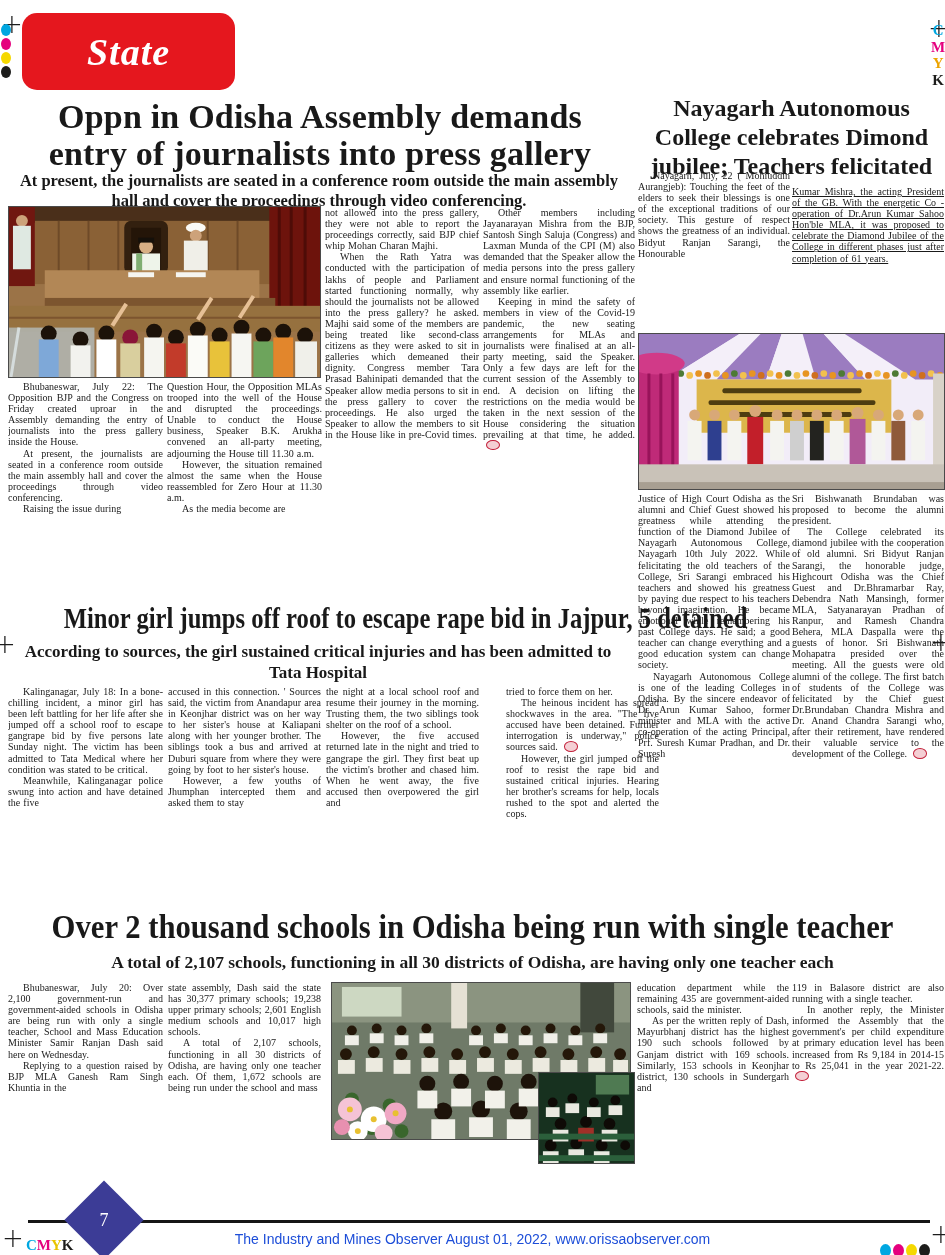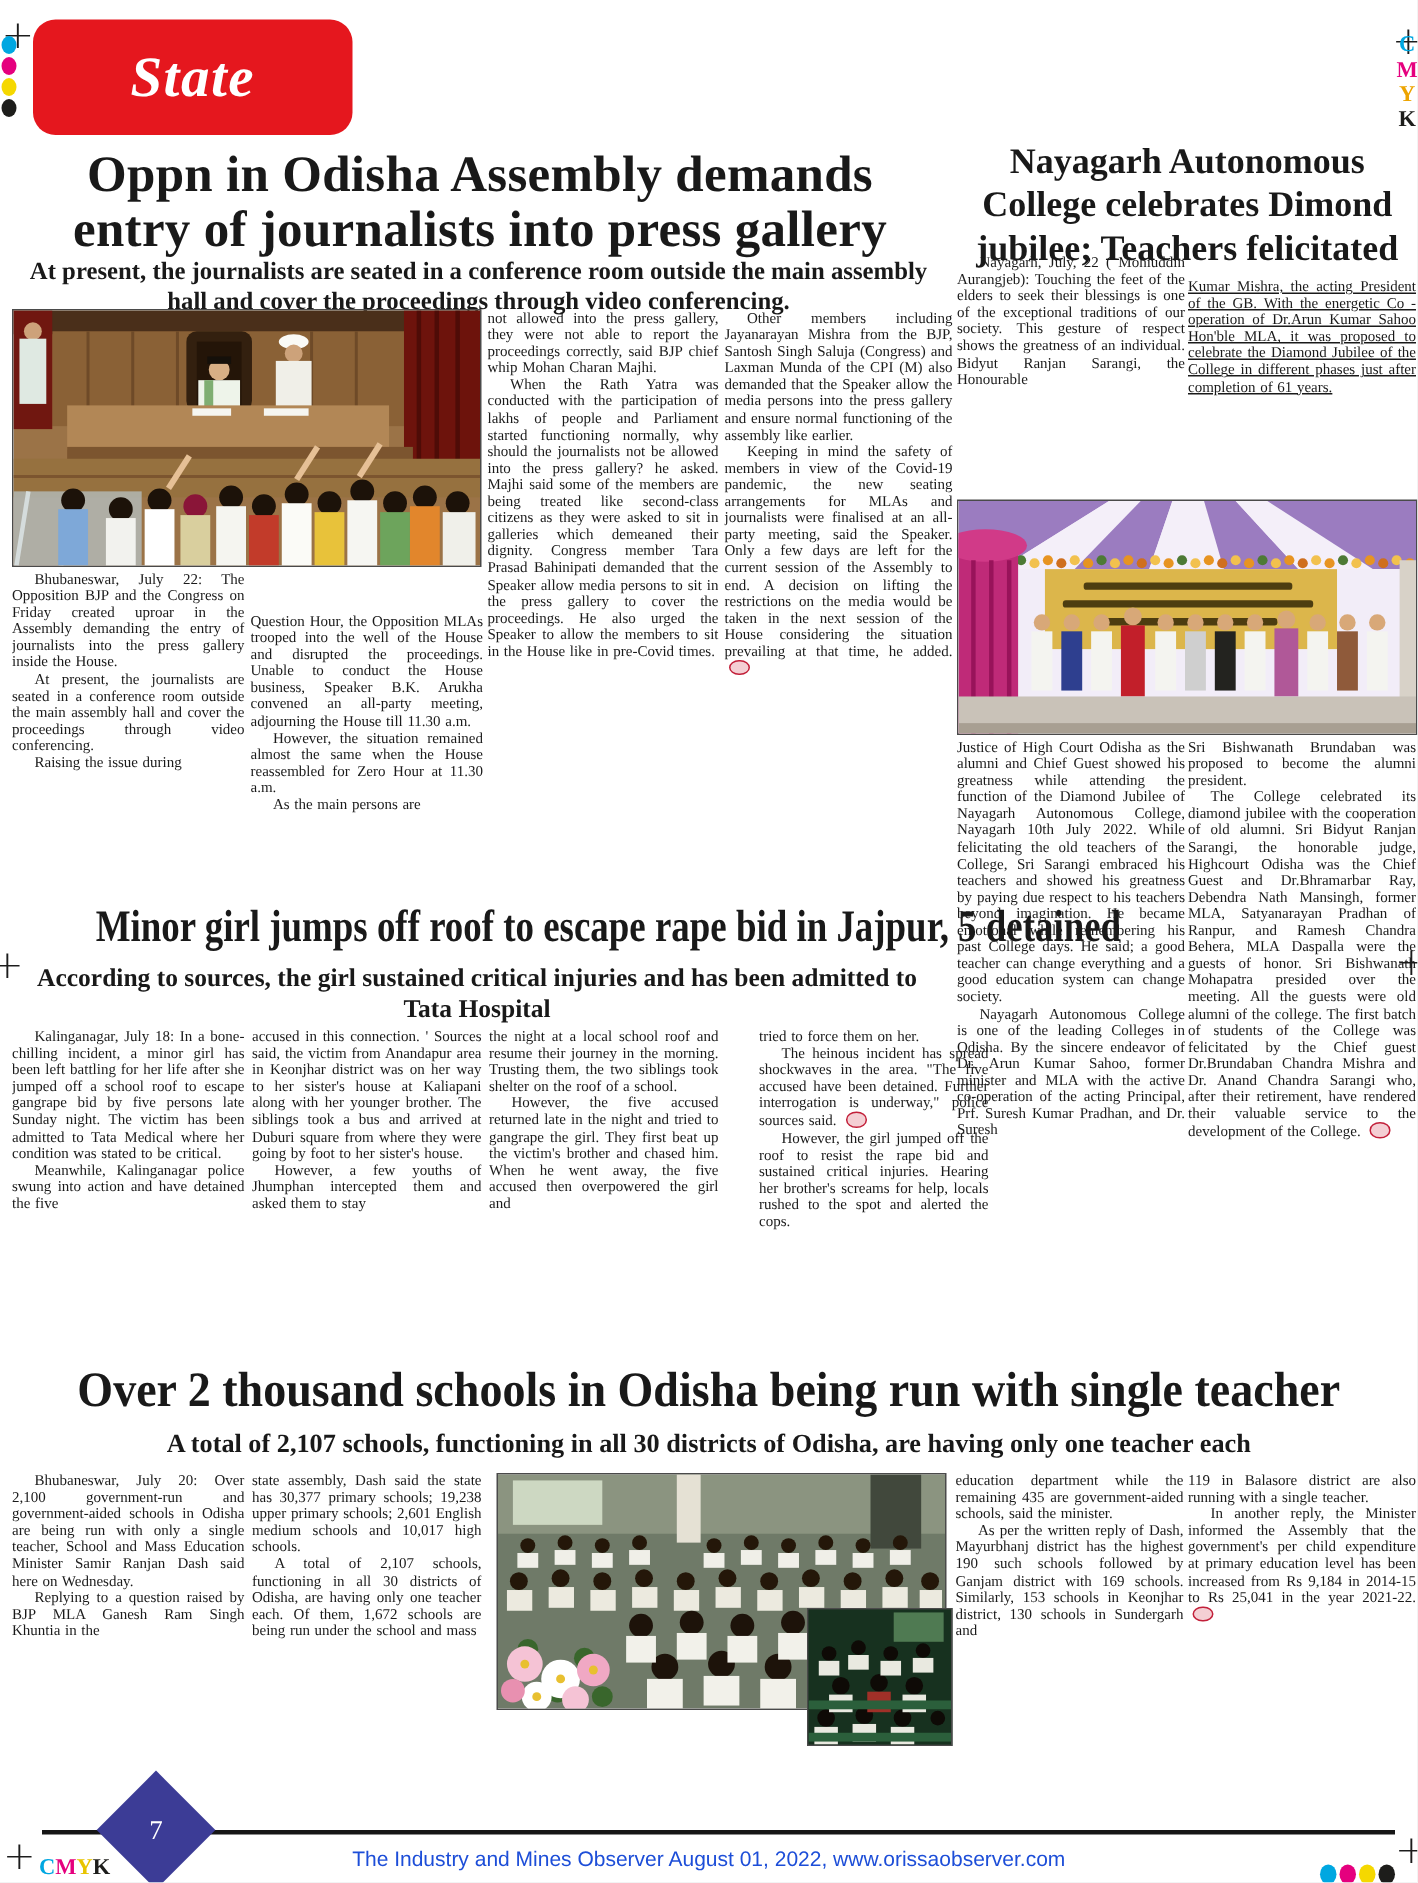--- a/index.html
+++ b/index.html
@@ -148,24 +148,24 @@
           <rect x="288" y="136" width="22" height="36" fill="#f0f0ea"></rect>
       </g>
     </svg>
   </div>
 
   <div class="abs col" style="left:8px;top:381px;width:155px;height:220px;">
       <p>Bhubaneswar, July 22: The Opposition BJP and the Congress on Friday created uproar in the Assembly demanding the entry of journalists into the press gallery inside the House.</p>
       <p>At present, the journalists are seated in a conference room outside the main assembly hall and cover the proceedings through video conferencing.</p>
       <p>Raising the issue during</p>
     </div>
-  <div class="abs col flush" style="left:167px;top:381px;width:155px;height:220px;margin-top:28px;">
+  <div class="abs col flush" style="left:167px;top:381px;width:155px;height:220px;">
       <p>Question Hour, the Opposition MLAs trooped into the well of the House and disrupted the proceedings. Unable to conduct the House business, Speaker B.K. Arukha convened an all-party meeting, adjourning the House till 11.30 a.m.</p>
       <p>However, the situation remained almost the same when the House reassembled for Zero Hour at 11.30 a.m.</p>
-      <p>As the main persons are</p>
+      <p>As the media become are</p>
     </div>
   <div class="abs col flush" style="left:325px;top:207px;width:154px;height:396px;">
       <p>not allowed into the press gallery, they were not able to report the proceedings correctly, said BJP chief whip Mohan Charan Majhi.</p>
       <p>When the Rath Yatra was conducted with the participation of lakhs of people and Parliament started functioning normally, why should the journalists not be allowed into the press gallery? he asked. Majhi said some of the members are being treated like second-class citizens as they were asked to sit in galleries which demeaned their dignity. Congress member Tara Prasad Bahinipati demanded that the Speaker allow media persons to sit in the press gallery to cover the proceedings. He also urged the Speaker to allow the members to sit in the House like in pre-Covid times.</p>
     </div>
   <div class="abs col" style="left:483px;top:207px;width:152px;height:398px;">
       <p>Other members including Jayanarayan Mishra from the BJP, Santosh Singh Saluja (Congress) and Laxman Munda of the CPI (M) also demanded that the Speaker allow the media persons into the press gallery and ensure normal functioning of the assembly like earlier.</p>
       <p>Keeping in mind the safety of members in view of the Covid-19 pandemic, the new seating arrangements for MLAs and journalists were finalised at an all-party meeting, said the Speaker. Only a few days are left for the current session of the Assembly to end. A decision on lifting the restrictions on the media would be taken in the next session of the House considering the situation prevailing at that time, he added. <span class="end-logo"></span></p>
     </div>
 

